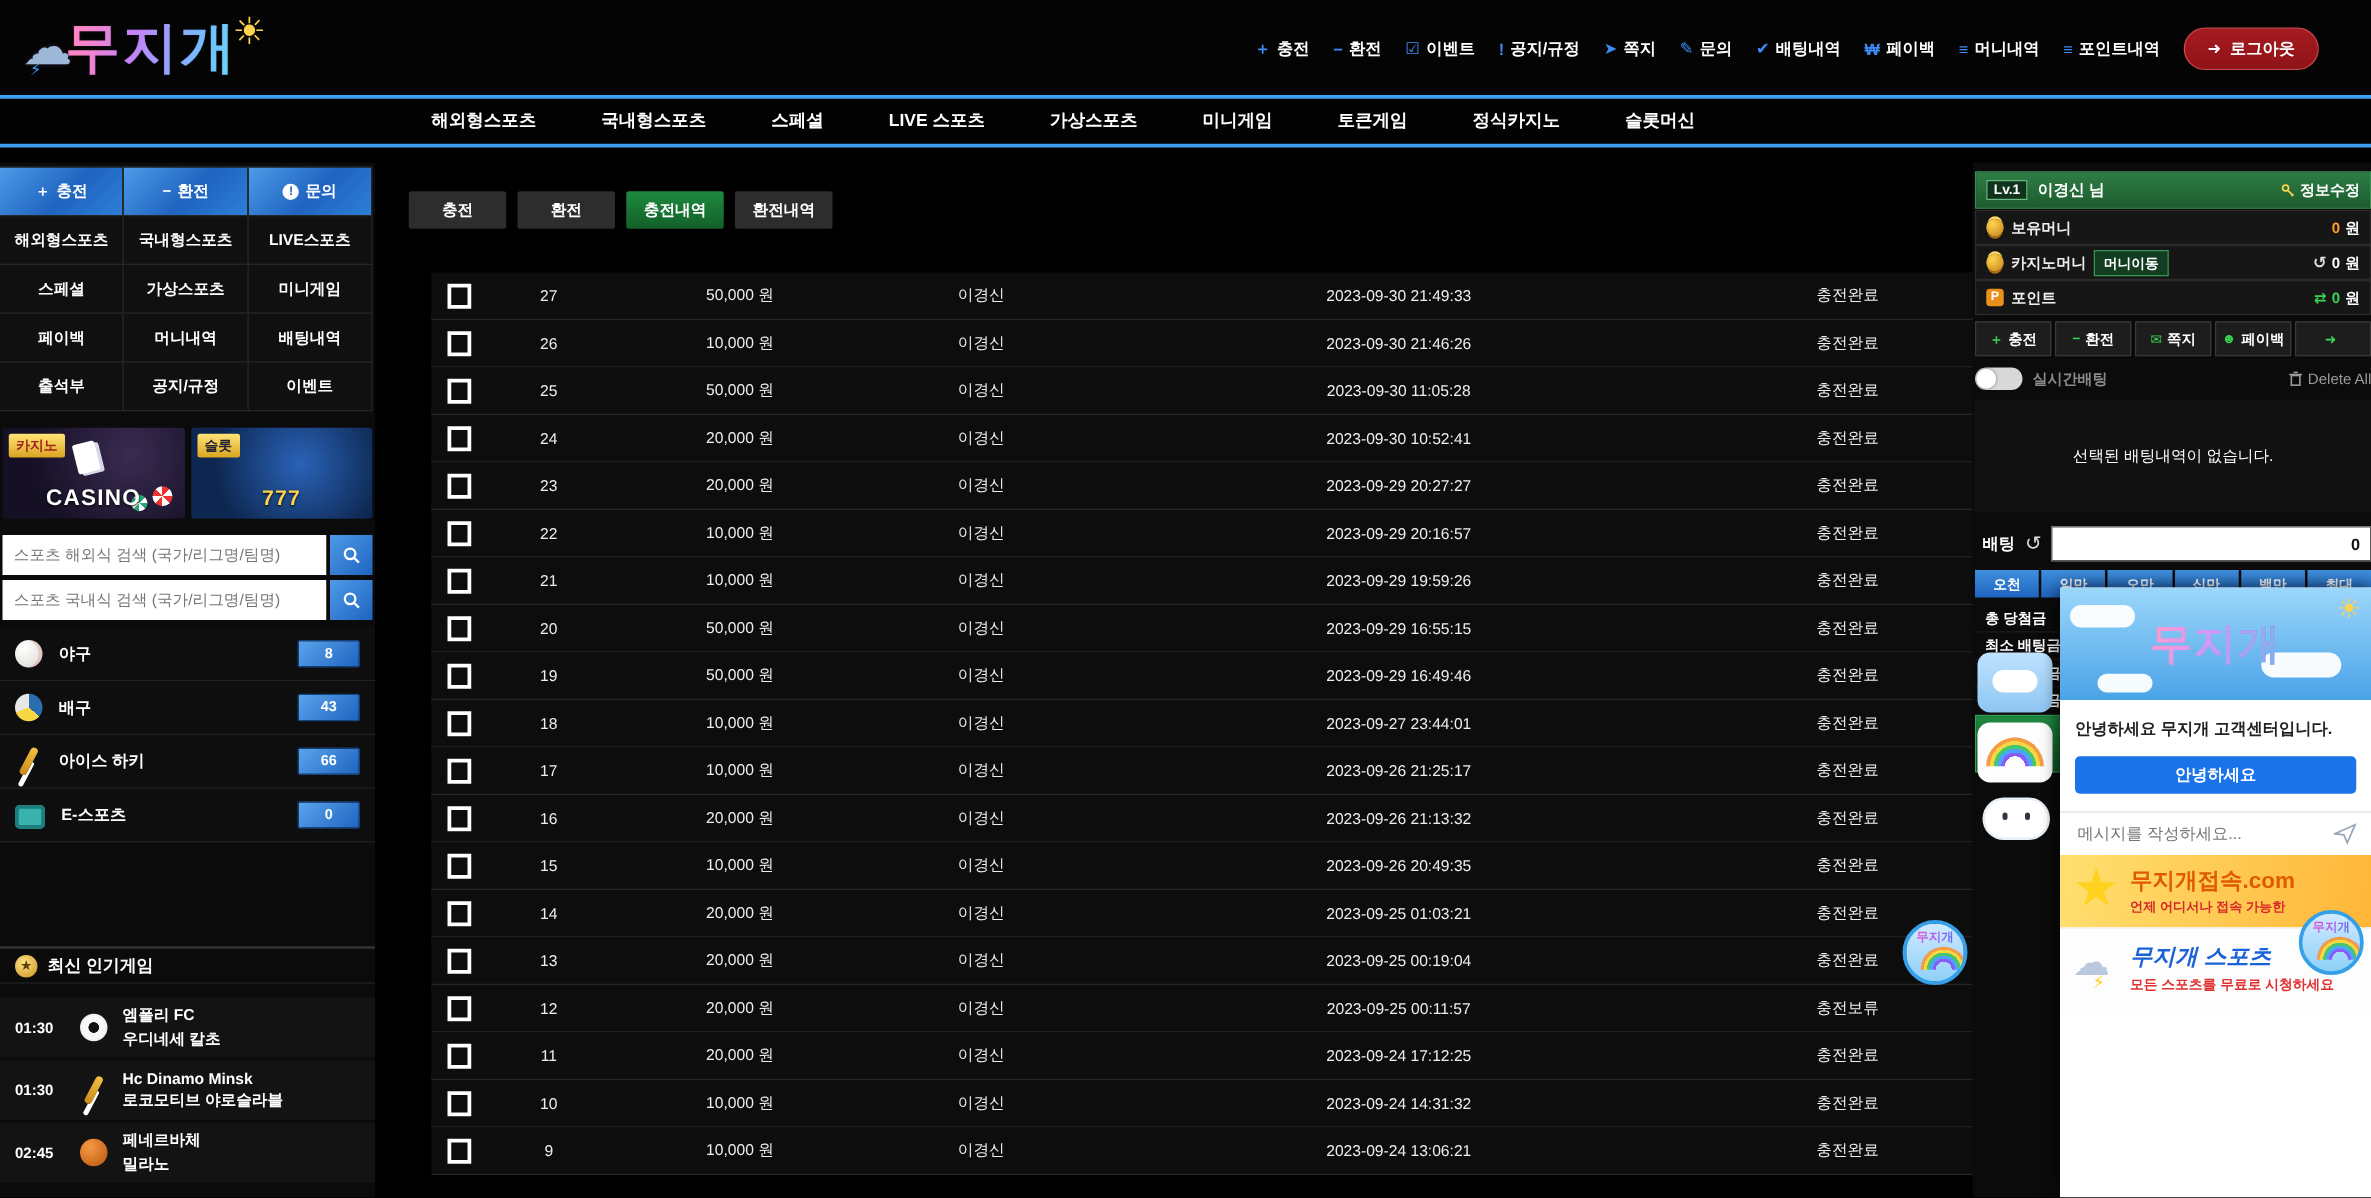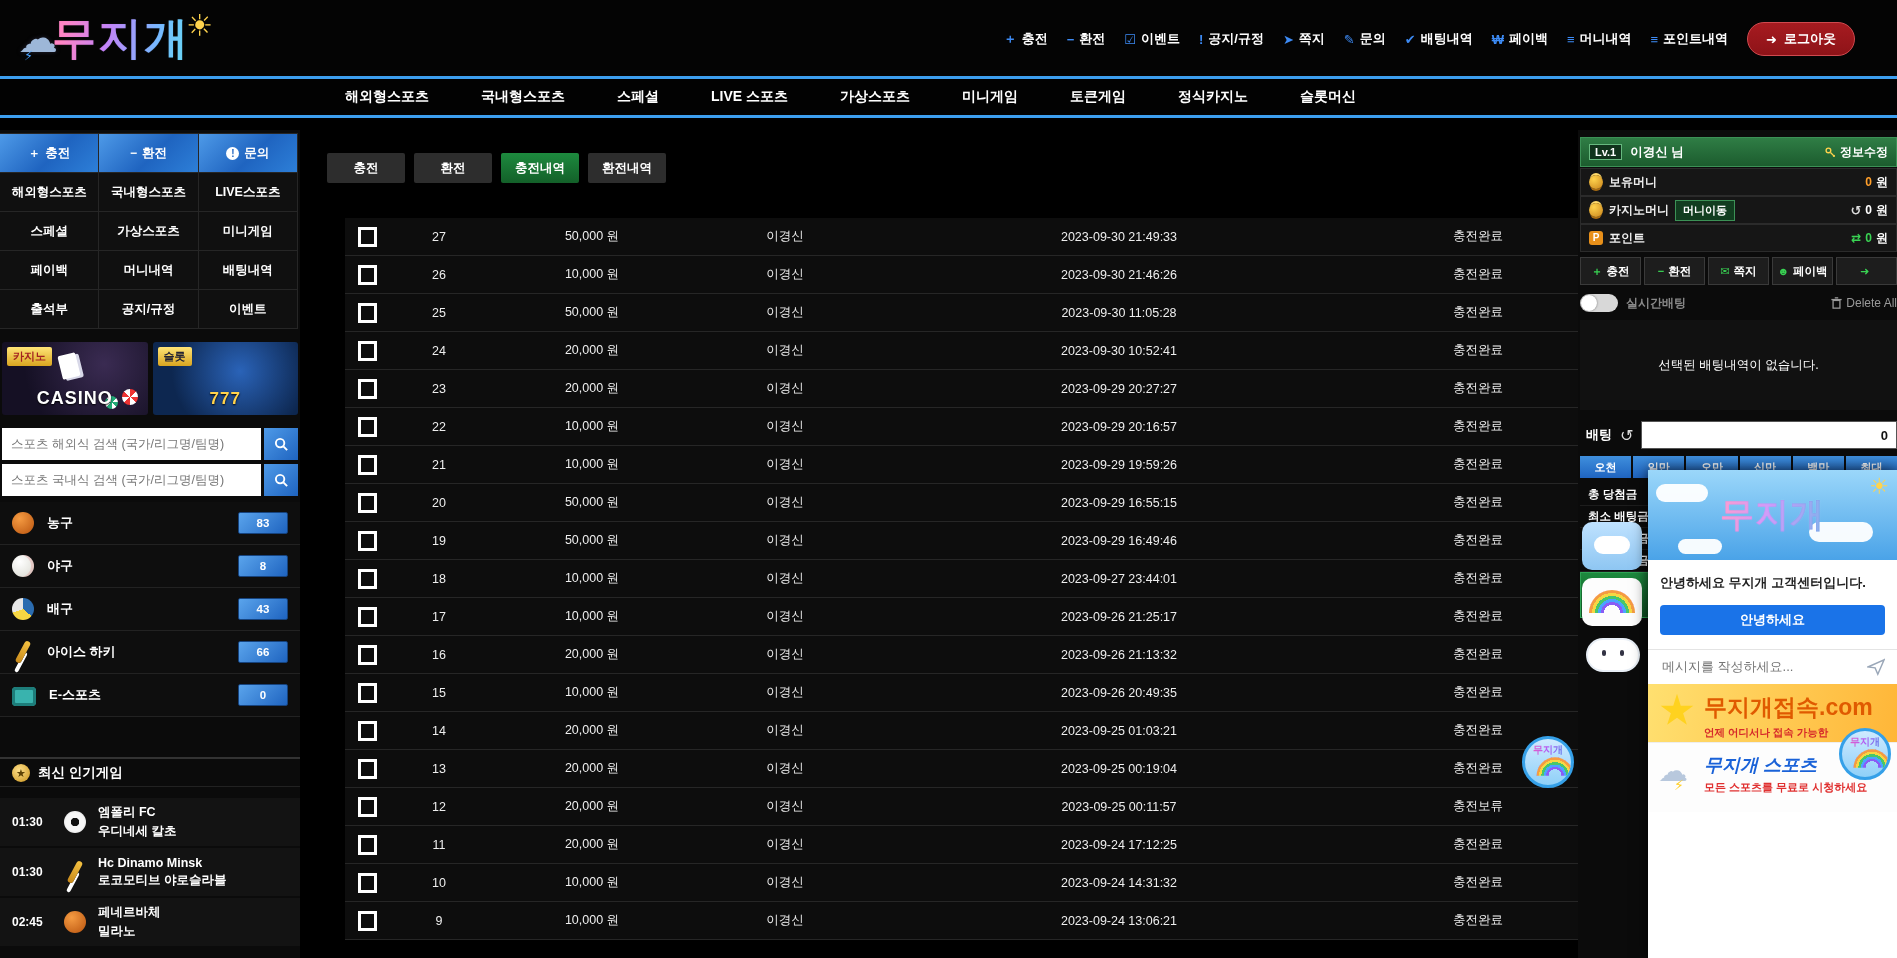--- a/index.html
+++ b/index.html
@@ -151,21 +151,21 @@
   .chat-sun{position:absolute;right:8px;top:4px;color:#ffd34d;font-size:22px;}
   .chat-msg{padding:14px 12px 0 12px;color:#222;font-size:13px;font-weight:bold;line-height:1.45;}
   .chat-greet-btn{margin:12px 12px 0 12px;height:30px;background:#1a73e8;color:#fff;font-size:13px;font-weight:bold;
      border:0;border-radius:4px;width:225px;cursor:pointer;}
   .chat-divider{margin-top:14px;border-top:1px solid #e4e4e4;}
   .chat-input-row{display:flex;align-items:center;padding:8px 12px;gap:8px;}
   .chat-input{flex:1;border:0;outline:none;font-size:13px;color:#555;background:#fff;}
   .banner-site{height:58px;background:linear-gradient(100deg,#ffe070,#ffb638);position:relative;padding:8px 0 0 56px;box-sizing:border-box;}
   .star{position:absolute;left:12px;top:10px;width:34px;height:34px;background:#ffd21f;
      clip-path:polygon(50% 0%,61% 35%,98% 35%,68% 57%,79% 91%,50% 70%,21% 91%,32% 57%,2% 35%,39% 35%);}
-  .banner-site-title{color:#e05a00;font-size:23px;font-weight:bold;}
+  .banner-site-title{color:#e05a00;font-size:18px;font-weight:bold;}
   .banner-site-sub{color:#d62a2a;font-size:10.5px;font-weight:bold;margin-top:3px;}
   .banner-sports{height:70px;background:#fdfdfd;position:relative;padding:10px 0 0 56px;box-sizing:border-box;border-top:1px solid #eee;}
   .storm{position:absolute;left:10px;top:10px;font-size:30px;color:#b8c8dd;}
   .bolt{position:absolute;left:26px;top:34px;color:#ffcf26;font-size:14px;}
   .banner-sports-title{color:#1a62d8;font-size:18px;font-weight:bold;font-style:italic;}
   .banner-sports-sub{color:#e03030;font-size:11px;font-weight:bold;margin-top:3px;}
   .float-circle{position:absolute;width:52px;height:52px;border-radius:50%;border:3px solid #35a0e8;
      background:linear-gradient(#cfeaff,#8fd0f8);box-sizing:border-box;cursor:pointer;overflow:hidden;}
   .fc-main{left:1522px;top:736px;}
   .fc-pop{right:6px;top:258px;position:absolute;}
@@ -341,25 +341,20 @@
     <button class="search-btn">
       <svg width="15" height="15" viewBox="0 0 16 16">
           <circle cx="6.5" cy="6.5" r="4.5" fill="none" stroke="#fff" stroke-width="2"></circle>
           <line x1="10" y1="10" x2="14" y2="14" stroke="#fff" stroke-width="2"></line>
         </svg>
     </button>
   </div>
 
   <div class="sports-list">
       <div class="sport-row">
-        <span class="sp ic-basketball"></span>
-        <span class="sport-name">농구</span>
-        <span class="sport-count">83</span>
-      </div>
-      <div class="sport-row">
         <span class="sp ic-baseball"></span>
         <span class="sport-name">야구</span>
         <span class="sport-count">8</span>
       </div>
       <div class="sport-row">
         <span class="sp ic-volleyball"></span>
         <span class="sport-name">배구</span>
         <span class="sport-count">43</span>
       </div>
       <div class="sport-row">

